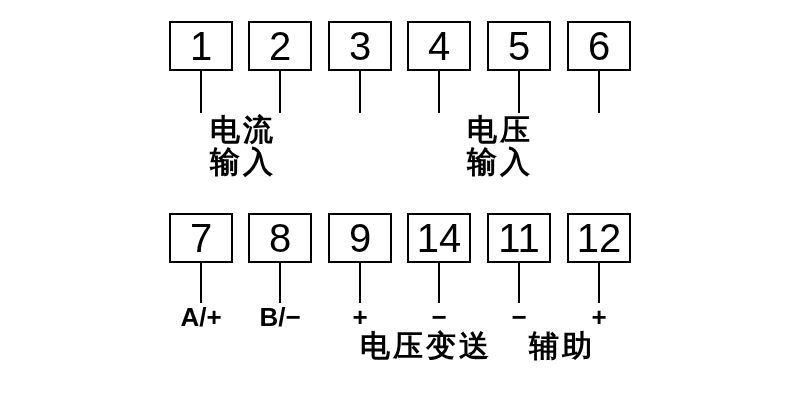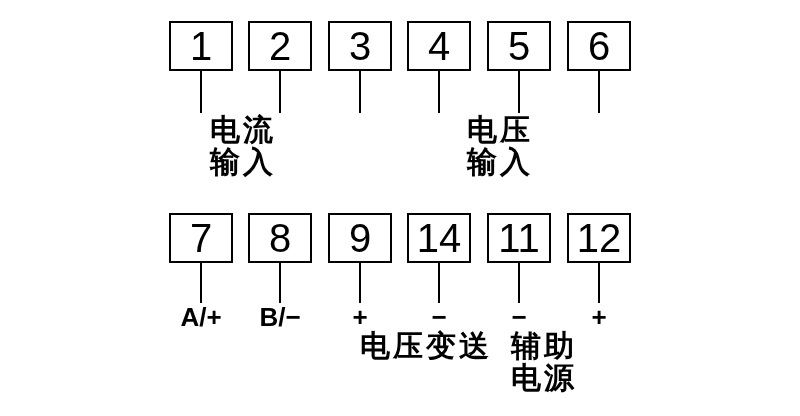--- a/index.html
+++ b/index.html
@@ -93,18 +93,17 @@
   <div class="sig" style="left:156px;top:303px">A/+</div>
   <div class="sig" style="left:235px;top:303px">B/−</div>
   <div class="sig" style="left:315px;top:303px">+</div>
   <div class="sig" style="left:394px;top:303px">−</div>
   <div class="sig" style="left:474px;top:303px">−</div>
   <div class="sig" style="left:554px;top:303px">+</div>
 
   <div class="glabel" style="left:326px;top:330px">
     <div>电压变送</div>
   </div>
-  <div class="glabel" style="left:444px;top:330px">
+  <div class="glabel" style="left:462px;top:330px">
     <div>辅助</div>
-    <div>电源</div>
   </div>
 
 </div>
 
 </body></html>

